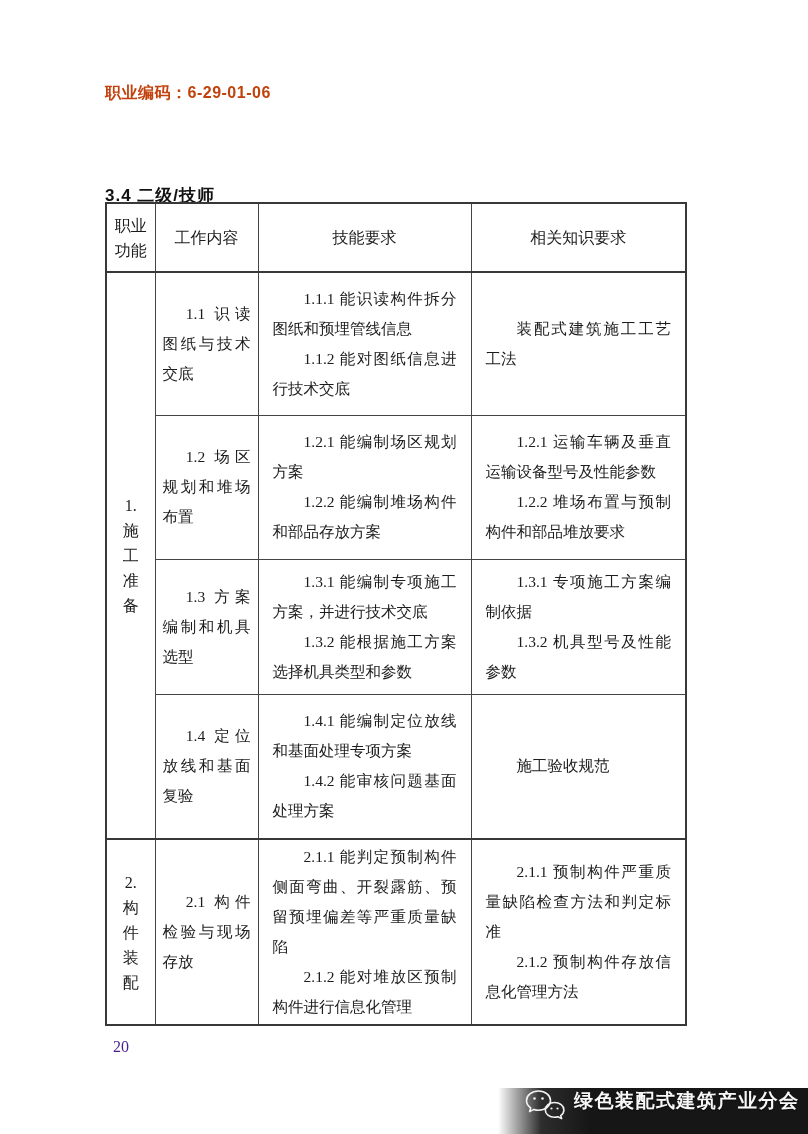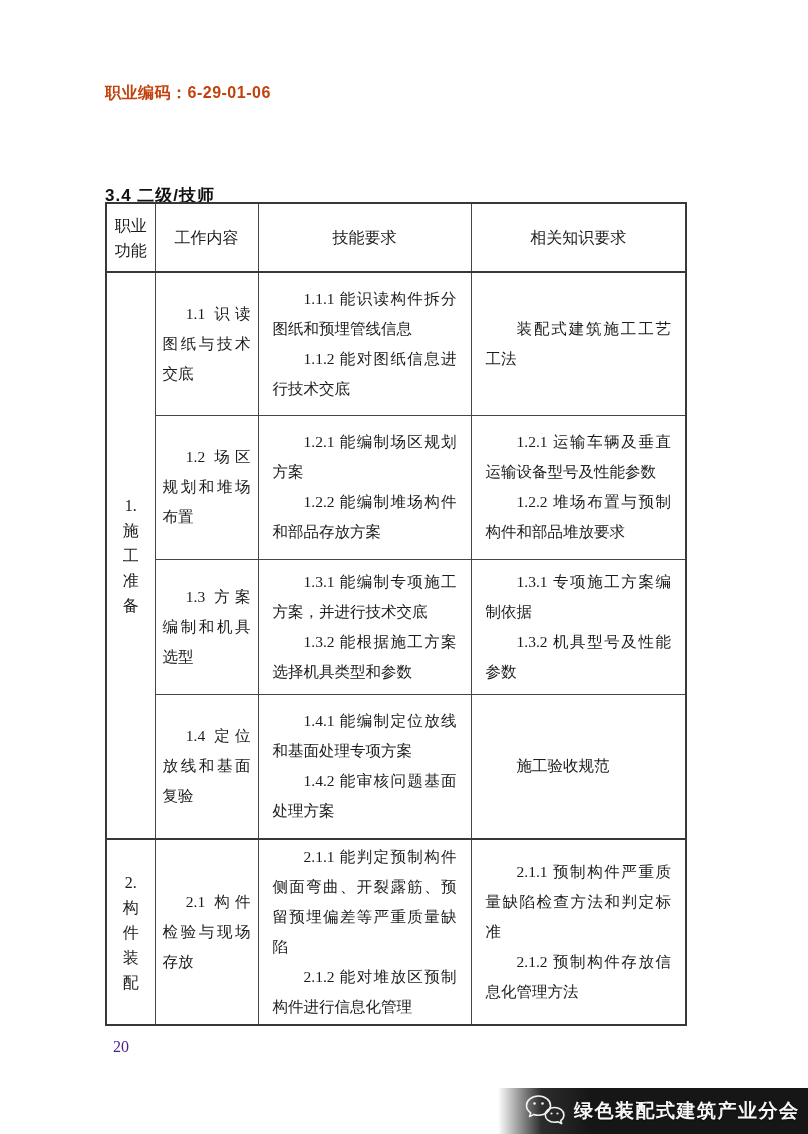--- a/index.html
+++ b/index.html
@@ -104,21 +104,20 @@
   }
 
   .footer-band {
     position: absolute;
     right: 0;
     bottom: 0;
     width: 310px;
     height: 46px;
     background: linear-gradient(to right, rgba(22,22,22,0) 0%, rgba(22,22,22,0.9) 14%, #161616 30%, #161616 100%);
     display: flex;
-    align-items: center;
     color: #f7f7f7;
   }
   .footer-band .logo {
     width: 42px;
     height: 36px;
     margin-left: 26px;
     flex: 0 0 auto;
   }
   .footer-band .brand-text {
     font-family: "Liberation Sans", sans-serif;

